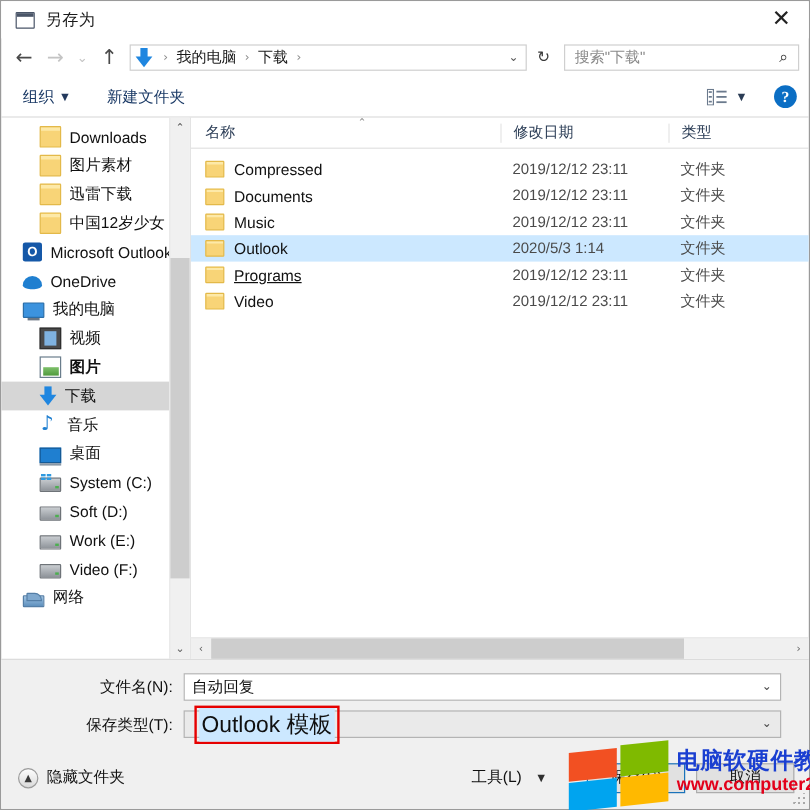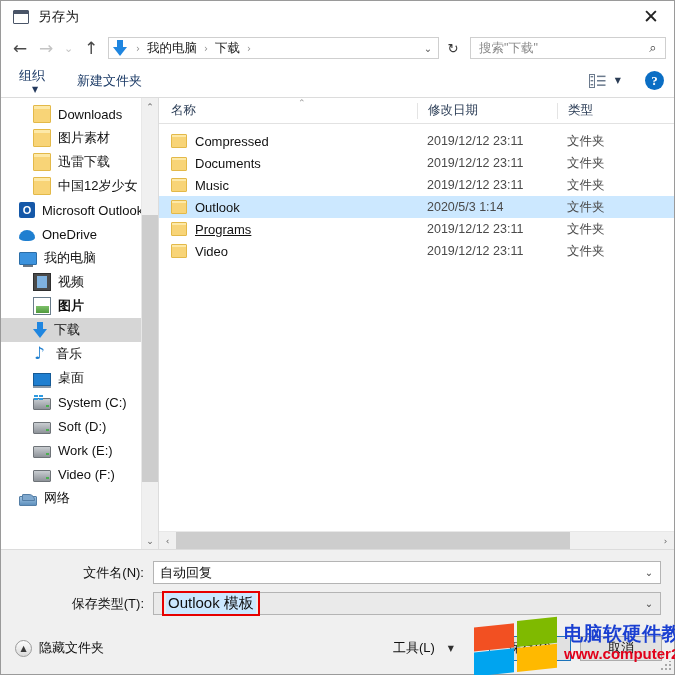--- a/index.html
+++ b/index.html
@@ -44,21 +44,21 @@
   .search{
     width:196px;height:22px;border:1px solid #cfcfcf;background:#fff;display:flex;align-items:center;
     margin-left:6px;box-sizing:border-box;
   }
   .search-ph{flex:1;padding-left:8px;font-size:12.5px;color:#8a8a8a;white-space:nowrap;}
   .search-ico{width:24px;text-align:center;color:#3a3a3a;font-size:13px;font-family:"DejaVu Sans",sans-serif;}
 
   
   .toolbar{height:33px;min-height:33px;display:flex;align-items:center;
     border-bottom:1px solid #dcdcdc;padding:0 10px 0 18px;}
-  .tb-item{font-size:13px;color:#1b3a66;margin-right:32px;display:flex;align-items:center;white-space:nowrap;flex-direction:column;}
+  .tb-item{font-size:13px;color:#1b3a66;margin-right:32px;display:flex;align-items:center;white-space:nowrap;}
   .tb-caret{font-size:8px;margin-left:6px;color:#23395d;font-family:"DejaVu Sans",sans-serif;}
   .tb-spacer{flex:1;}
   .view-ico{display:flex;align-items:center;color:#5a6b80;}
   .view-caret{font-size:8px;margin-left:9px;color:#2b3c55;font-family:"DejaVu Sans",sans-serif;}
   .help-btn{margin-left:24px;width:19px;height:19px;border-radius:50%;background:#0b6ec4;color:#fff;
     font-size:13px;font-weight:bold;display:flex;align-items:center;justify-content:center;
     font-family:"Liberation Serif",serif;}
 
   
   .split{flex:1;display:flex;min-height:0;}
@@ -148,29 +148,29 @@
 
   
   .hscroll{height:17px;min-height:17px;background:#f0f0f0;display:flex;align-items:center;
     border-top:1px solid #e8e8e8;}
   .hs-arrow{width:17px;text-align:center;color:#5f5f5f;font-size:9px;font-family:"DejaVu Sans",sans-serif;}
   .hs-track{flex:1;height:17px;position:relative;}
   .hs-thumb{position:absolute;top:0;bottom:0;left:0;background:#cdcdcd;}
 
   
   .bottom{border-top:1px solid #dcdcdc;background:#f0f0f0;padding:10px 0 0 0;}
-  .formrow{display:flex;align-items:center;height:25px;margin-bottom:6px;padding-right:13px;}
+  .formrow{display:flex;align-items:center;height:25px;margin-bottom:6px;padding-right:23px;}
   .flabel{width:152px;min-width:152px;text-align:right;padding-right:9px;font-size:13px;
     color:#101010;box-sizing:border-box;}
   .fctrl{flex:1;height:23px;border:1px solid #b4b4b4;background:#fff;display:flex;align-items:center;
     box-sizing:border-box;}
   .fctrl.gray{background:#eaeaea;border-color:#b4b4b4;}
   .fval{flex:1;padding-left:6px;font-size:13px;color:#101010;white-space:nowrap;}
   .redbox{display:inline-block;border:2px solid #e60000;padding:0px 2px;margin-left:2px;}
-  .redbox .hl{background:#cce8ff;padding:1px 2px;display:inline-block;font-size:15px;color:#101010;}
+  .redbox .hl{background:#cce8ff;padding:1px 2px;display:inline-block;font-size:19px;color:#101010;}
   .fchev{width:22px;text-align:center;color:#4a4a4a;font-size:10px;font-family:"DejaVu Sans",sans-serif;}
 
   .actions{height:52px;display:flex;align-items:center;padding:0 12px 0 14px;position:relative;}
   .hidefolders{display:flex;align-items:center;font-size:13px;color:#101010;}
   .hf-ico{width:15px;height:15px;border-radius:50%;
     background:linear-gradient(180deg,#fdfdfd 0%,#dadada 100%);border:1px solid #9b9b9b;
     margin-right:7px;display:flex;align-items:center;justify-content:center;
     font-size:8px;color:#3a3a3a;font-family:"DejaVu Sans",sans-serif;}
   .act-spacer{flex:1;}
   .tools{display:flex;align-items:center;font-size:13px;color:#101010;margin-right:26px;}

